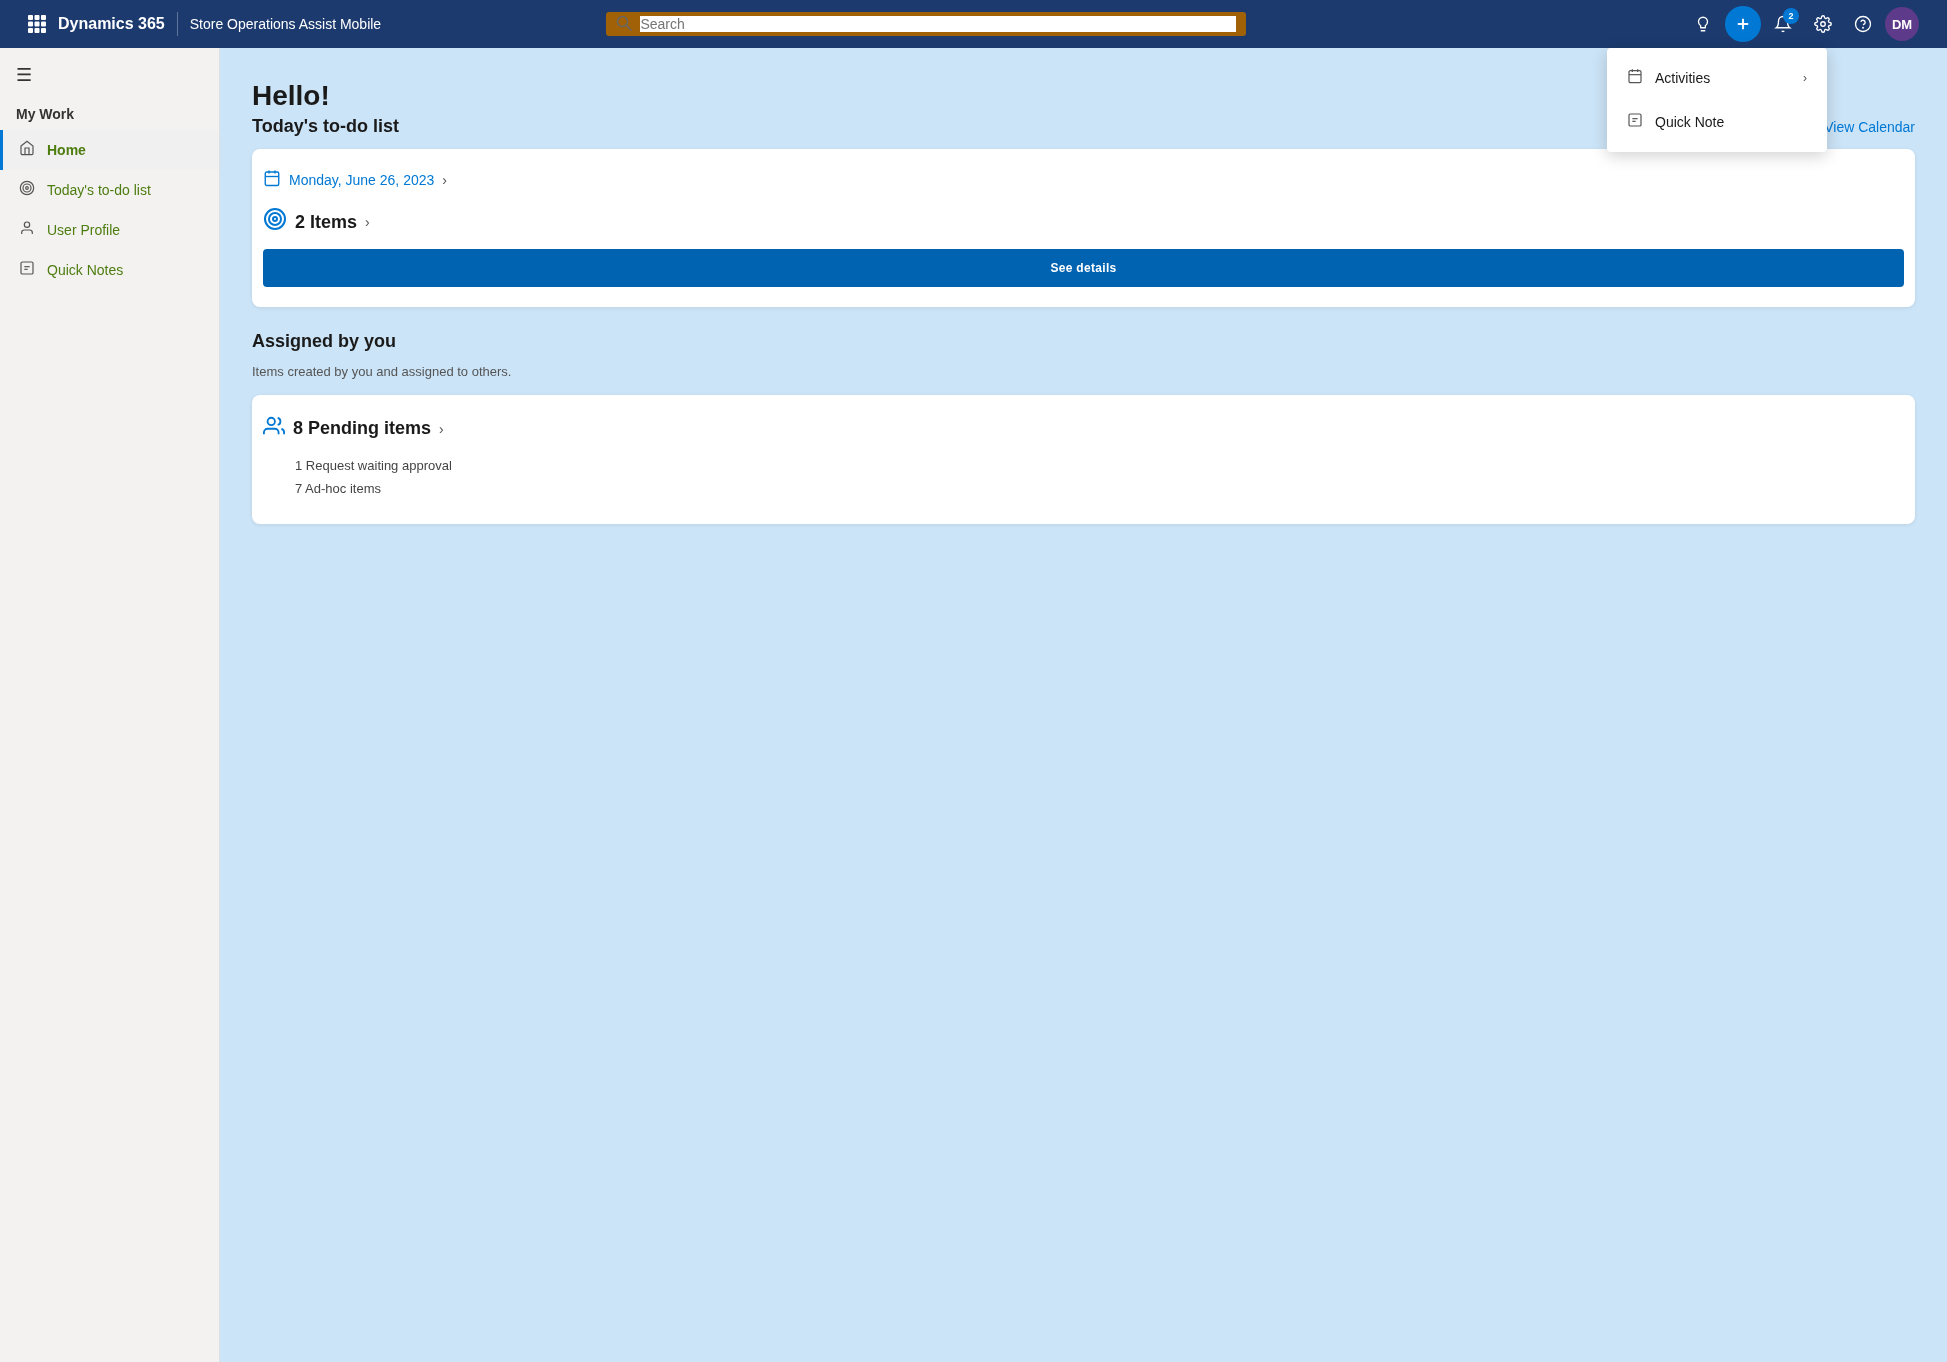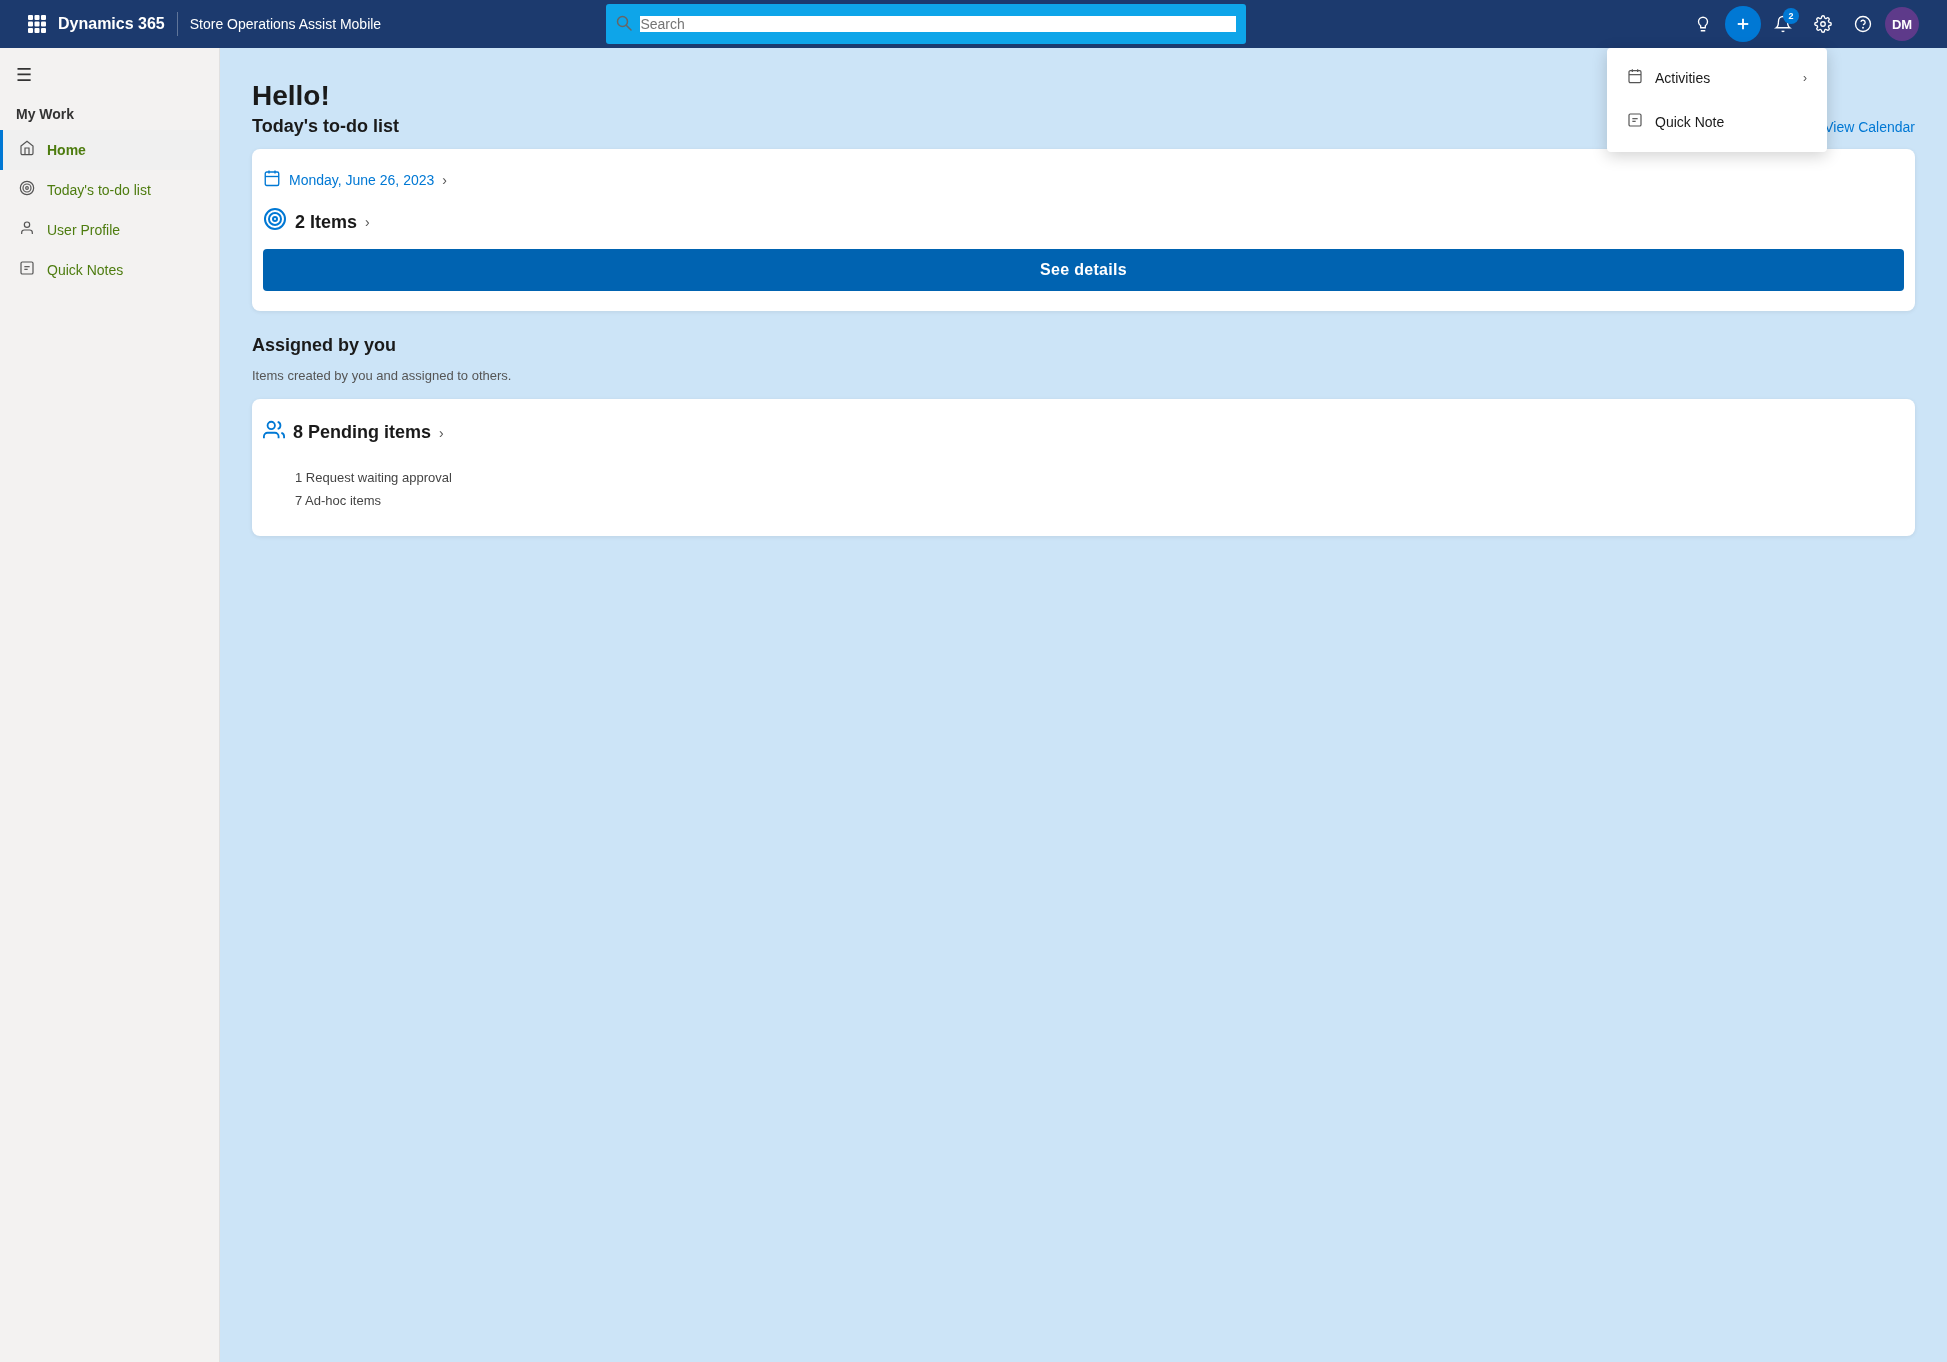--- a/index.html
+++ b/index.html
@@ -36,26 +36,26 @@
     }
     .top-nav-app {
       color: white;
       font-size: 14px;
       white-space: nowrap;
     }
     .top-nav-search {
       flex: 1;
       max-width: 640px;
       margin: 0 auto;
-      background: #0ea5e9;
+      background: #a16207;
       border-radius: 3px;
       display: flex;
       align-items: center;
       padding: 0 10px;
-      height: 40px;
+      height: 24px;
       gap: 8px;
     }
     .top-nav-search input {
       border: none;
       outline: none;
       width: 100%;
       font-size: 14px;
       color: #333;
     }
     .search-icon-svg { color: #666; }
@@ -233,36 +233,36 @@
     }
     .priority-icon { color: #d83b01; font-size: 15px; }
     .priority-task-icon { color: #d83b01; font-size: 15px; }
     .see-details-btn {
       width: 100%;
       background: #0063b1;
       color: white;
       border: none;
       border-radius: 4px;
       padding: 12px;
-      font-size: 16px;
+      font-size: 12px;
       font-weight: 600;
       cursor: pointer;
       letter-spacing: 0.3px;
     }
 
     .assigned-section-sub {
       font-size: 13px;
       color: #555;
       margin-bottom: 16px;
     }
     .pending-row {
       display: flex;
       align-items: center;
       gap: 8px;
-      margin-bottom: 24px;
+      margin-bottom: 16px;
     }
     .pending-icon { color: #0078d4; font-size: 20px; }
     .pending-count {
       font-size: 18px;
       font-weight: 700;
       color: #1a1a1a;
     }
     .pending-sub-item {
       margin-left: 32px;
       font-size: 13px;

